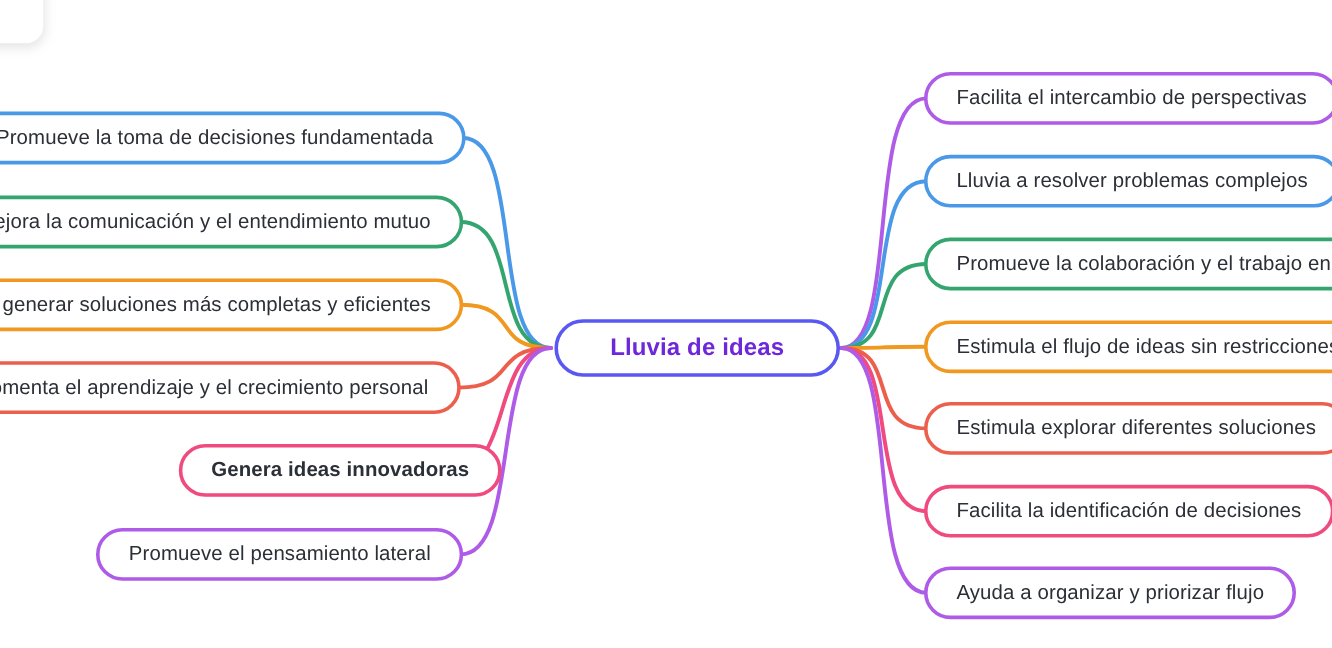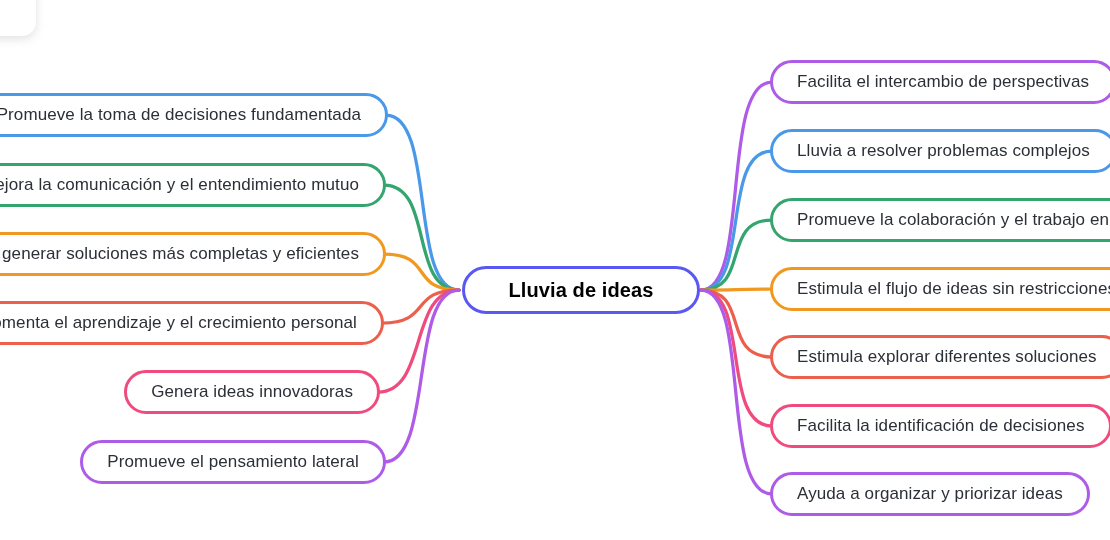--- a/index.html
+++ b/index.html
@@ -80,38 +80,38 @@
       <path d="M 384 462 C 434 462, 409 290, 459 290" fill="none" stroke="#ae5be8" stroke-width="3.25" stroke-linecap="round"></path>
       <path d="M 701 290 C 751 290, 720 82, 772 82" fill="none" stroke="#ae5be8" stroke-width="3.25" stroke-linecap="round"></path>
       <path d="M 701 290 C 751 290, 720 151, 772 151" fill="none" stroke="#4a99e8" stroke-width="3.25" stroke-linecap="round"></path>
       <path d="M 701 290 C 751 290, 720 220, 772 220" fill="none" stroke="#35a56f" stroke-width="3.25" stroke-linecap="round"></path>
       <path d="M 701 290 C 751 290, 720 289, 772 289" fill="none" stroke="#f0981f" stroke-width="3.25" stroke-linecap="round"></path>
       <path d="M 701 290 C 751 290, 720 357, 772 357" fill="none" stroke="#ec5f4d" stroke-width="3.25" stroke-linecap="round"></path>
       <path d="M 701 290 C 751 290, 720 426, 772 426" fill="none" stroke="#f04b7e" stroke-width="3.25" stroke-linecap="round"></path>
       <path d="M 701 290 C 751 290, 720 494, 772 494" fill="none" stroke="#ae5be8" stroke-width="3.25" stroke-linecap="round"></path>
     </svg>
 
-  <div class="node node-center" id="center-node" style="left: 462px; top: 266px; border-color: rgb(90, 88, 242); color: #000000;">
+  <div class="node node-center" id="center-node" style="left: 462px; top: 266px; border-color: rgb(90, 88, 242); color: #6d28d9;">
     <span>Lluvia de ideas</span>
   </div>
 
   <div id="left-branches">
       <div class="node" style="border-color: rgb(74, 153, 232); top: 93px; right: 722px;">
         <span>Promueve la toma de decisiones fundamentada</span>
       </div>
       <div class="node" style="border-color: rgb(53, 165, 111); top: 163px; right: 724px;">
         <span>Mejora la comunicación y el entendimiento mutuo</span>
       </div>
       <div class="node" style="border-color: rgb(240, 152, 31); top: 232px; right: 724px;">
         <span>Permite generar soluciones más completas y eficientes</span>
       </div>
       <div class="node" style="border-color: rgb(236, 95, 77); top: 301px; right: 726px;">
         <span>Fomenta el aprendizaje y el crecimiento personal</span>
       </div>
-      <div class="node" style="border-color: rgb(240, 75, 126); top: 370px; right: 730px;">
+      <div class="node" style="border-color: rgb(240, 75, 126); top: 370px; right: 692px; font-weight: bold;">
         <span>Genera ideas innovadoras</span>
       </div>
       <div class="node" style="border-color: rgb(174, 91, 232); top: 440px; right: 724px;">
         <span>Promueve el pensamiento lateral</span>
       </div>
     </div>
   <div id="right-branches">
       <div class="node" style="border-color: rgb(174, 91, 232); top: 60px; left: 770px;">
         <span>Facilita el intercambio de perspectivas</span>
       </div>
@@ -124,18 +124,18 @@
       <div class="node" style="border-color: rgb(240, 152, 31); top: 267px; left: 770px;">
         <span>Estimula el flujo de ideas sin restricciones</span>
       </div>
       <div class="node" style="border-color: rgb(236, 95, 77); top: 335px; left: 770px;">
         <span>Estimula explorar diferentes soluciones</span>
       </div>
       <div class="node" style="border-color: rgb(240, 75, 126); top: 404px; left: 770px;">
         <span>Facilita la identificación de decisiones</span>
       </div>
       <div class="node" style="border-color: rgb(174, 91, 232); top: 472px; left: 770px;">
-        <span>Ayuda a organizar y priorizar ideas</span>
+        <span>Ayuda a organizar y priorizar flujo</span>
       </div>
     </div>
 
   <div class="corner-artifact"></div>
 </div>
 
 </body></html>

